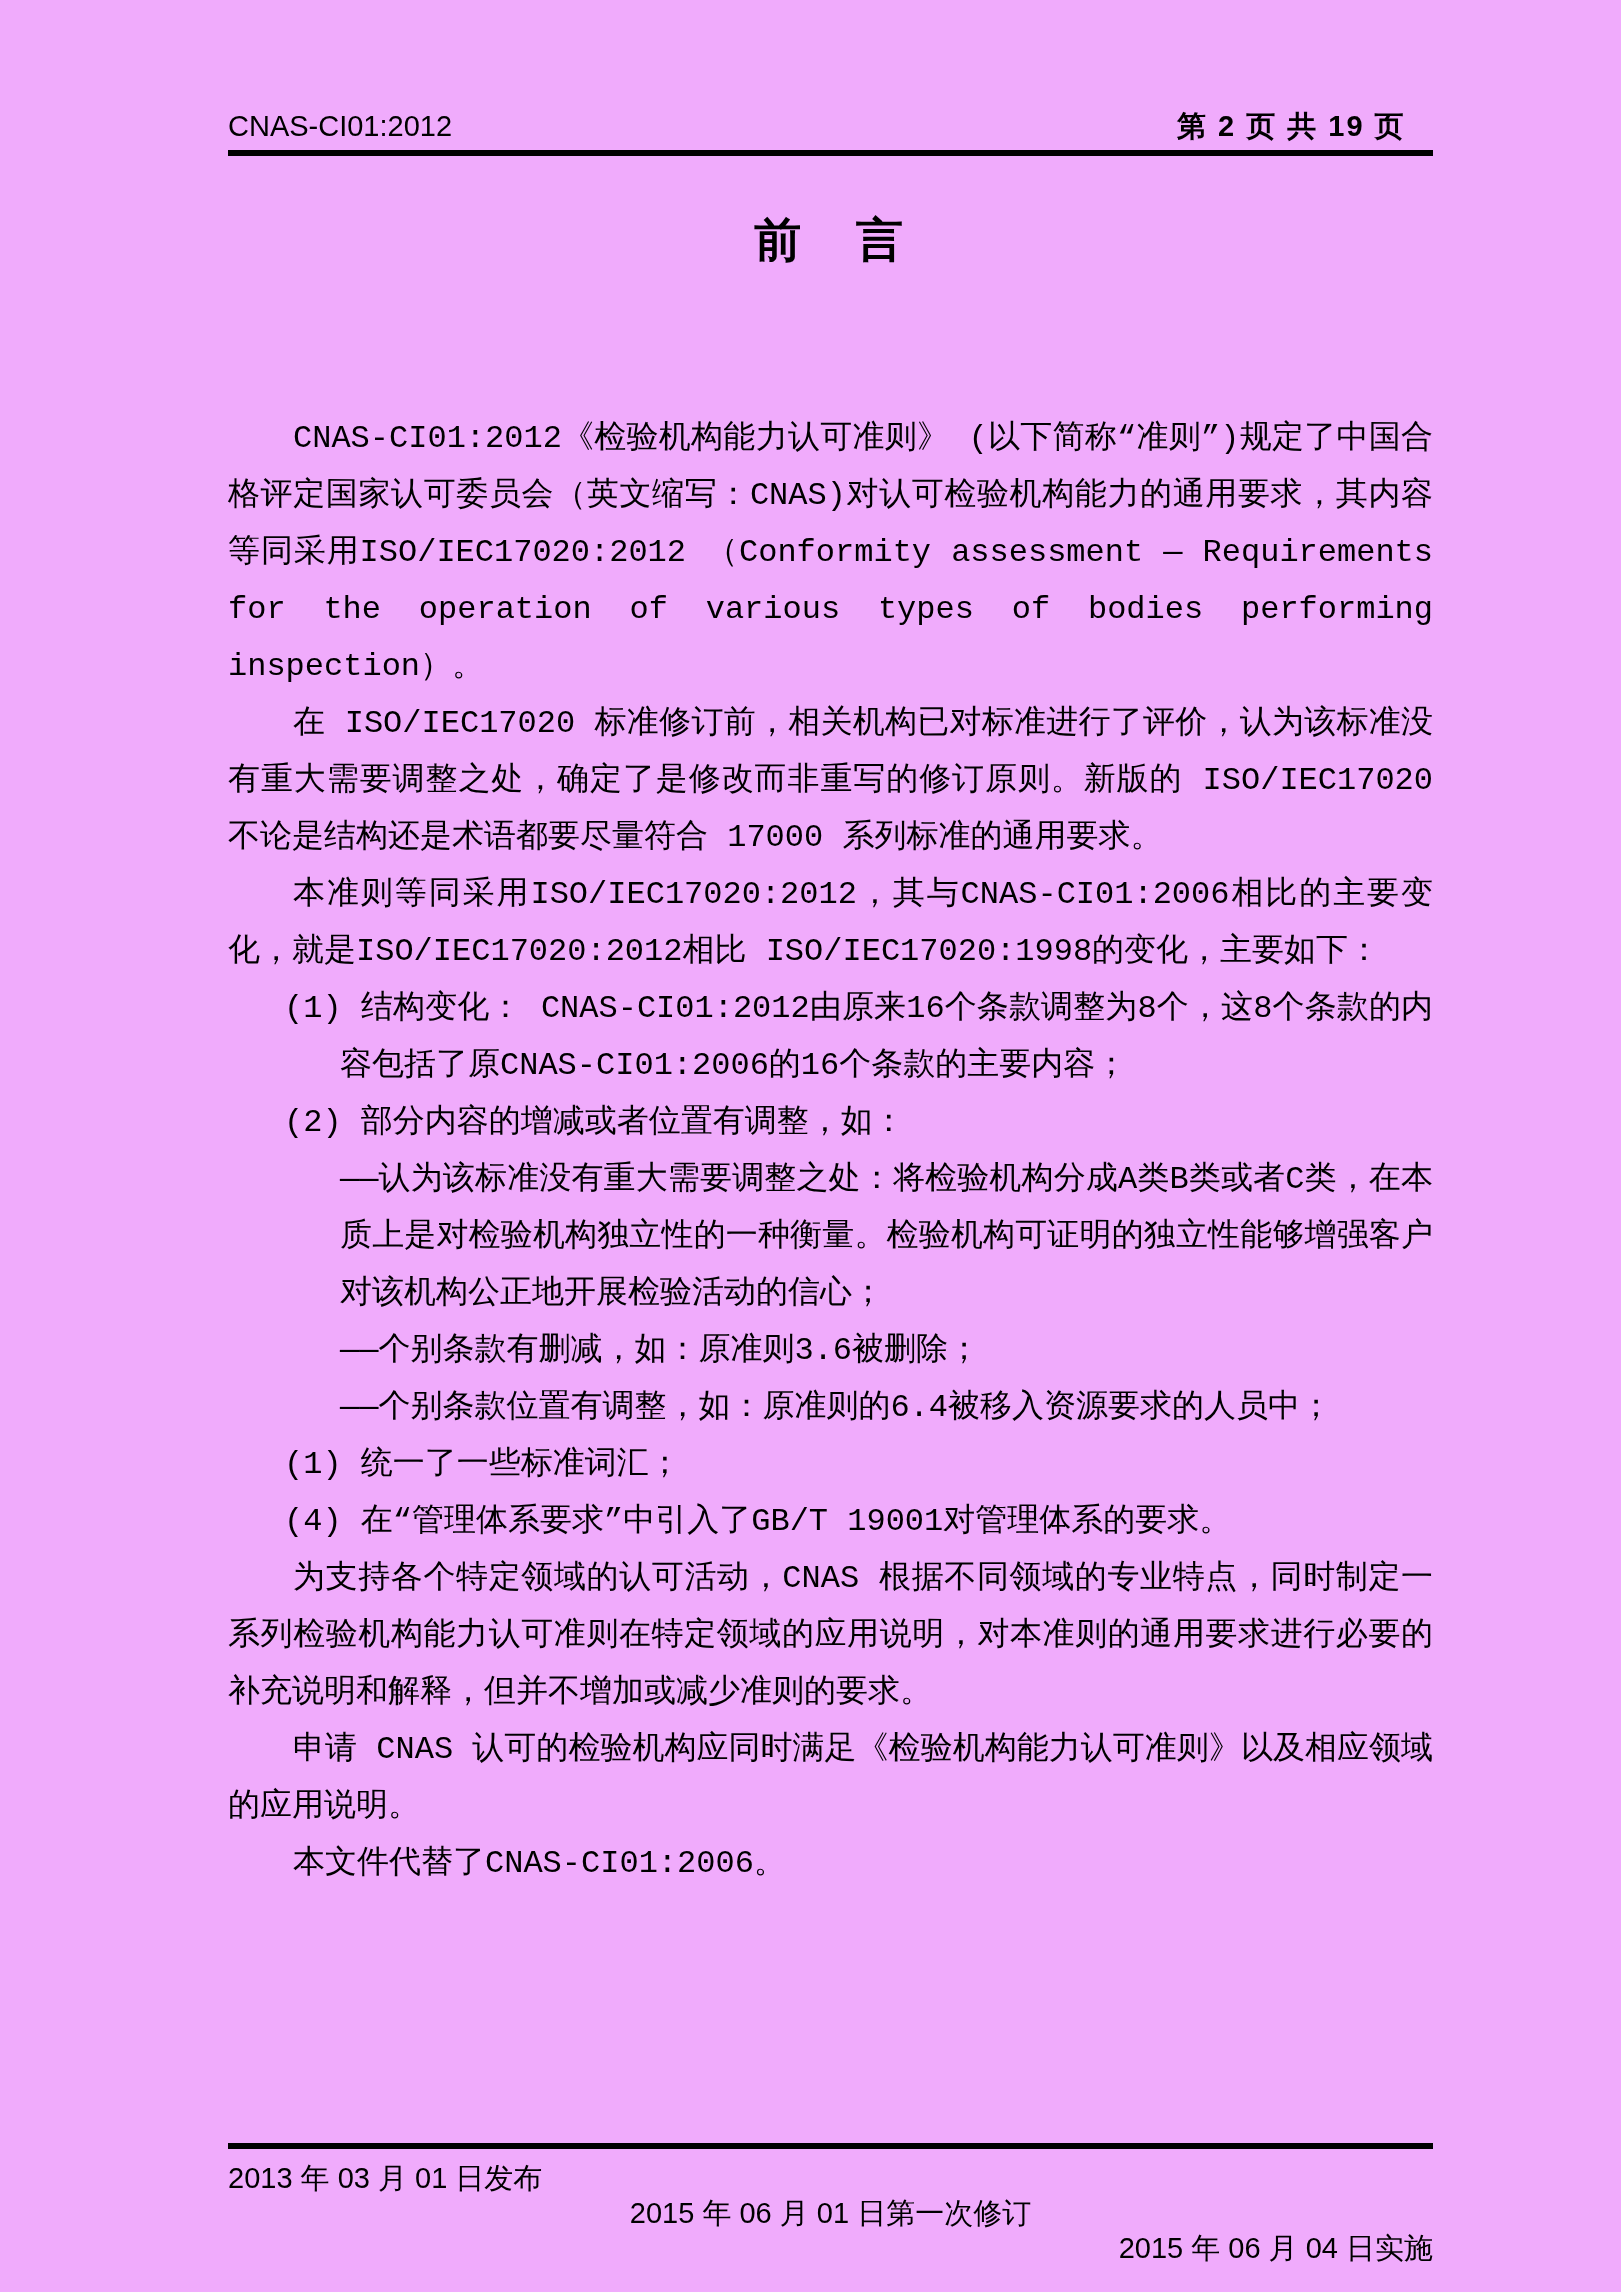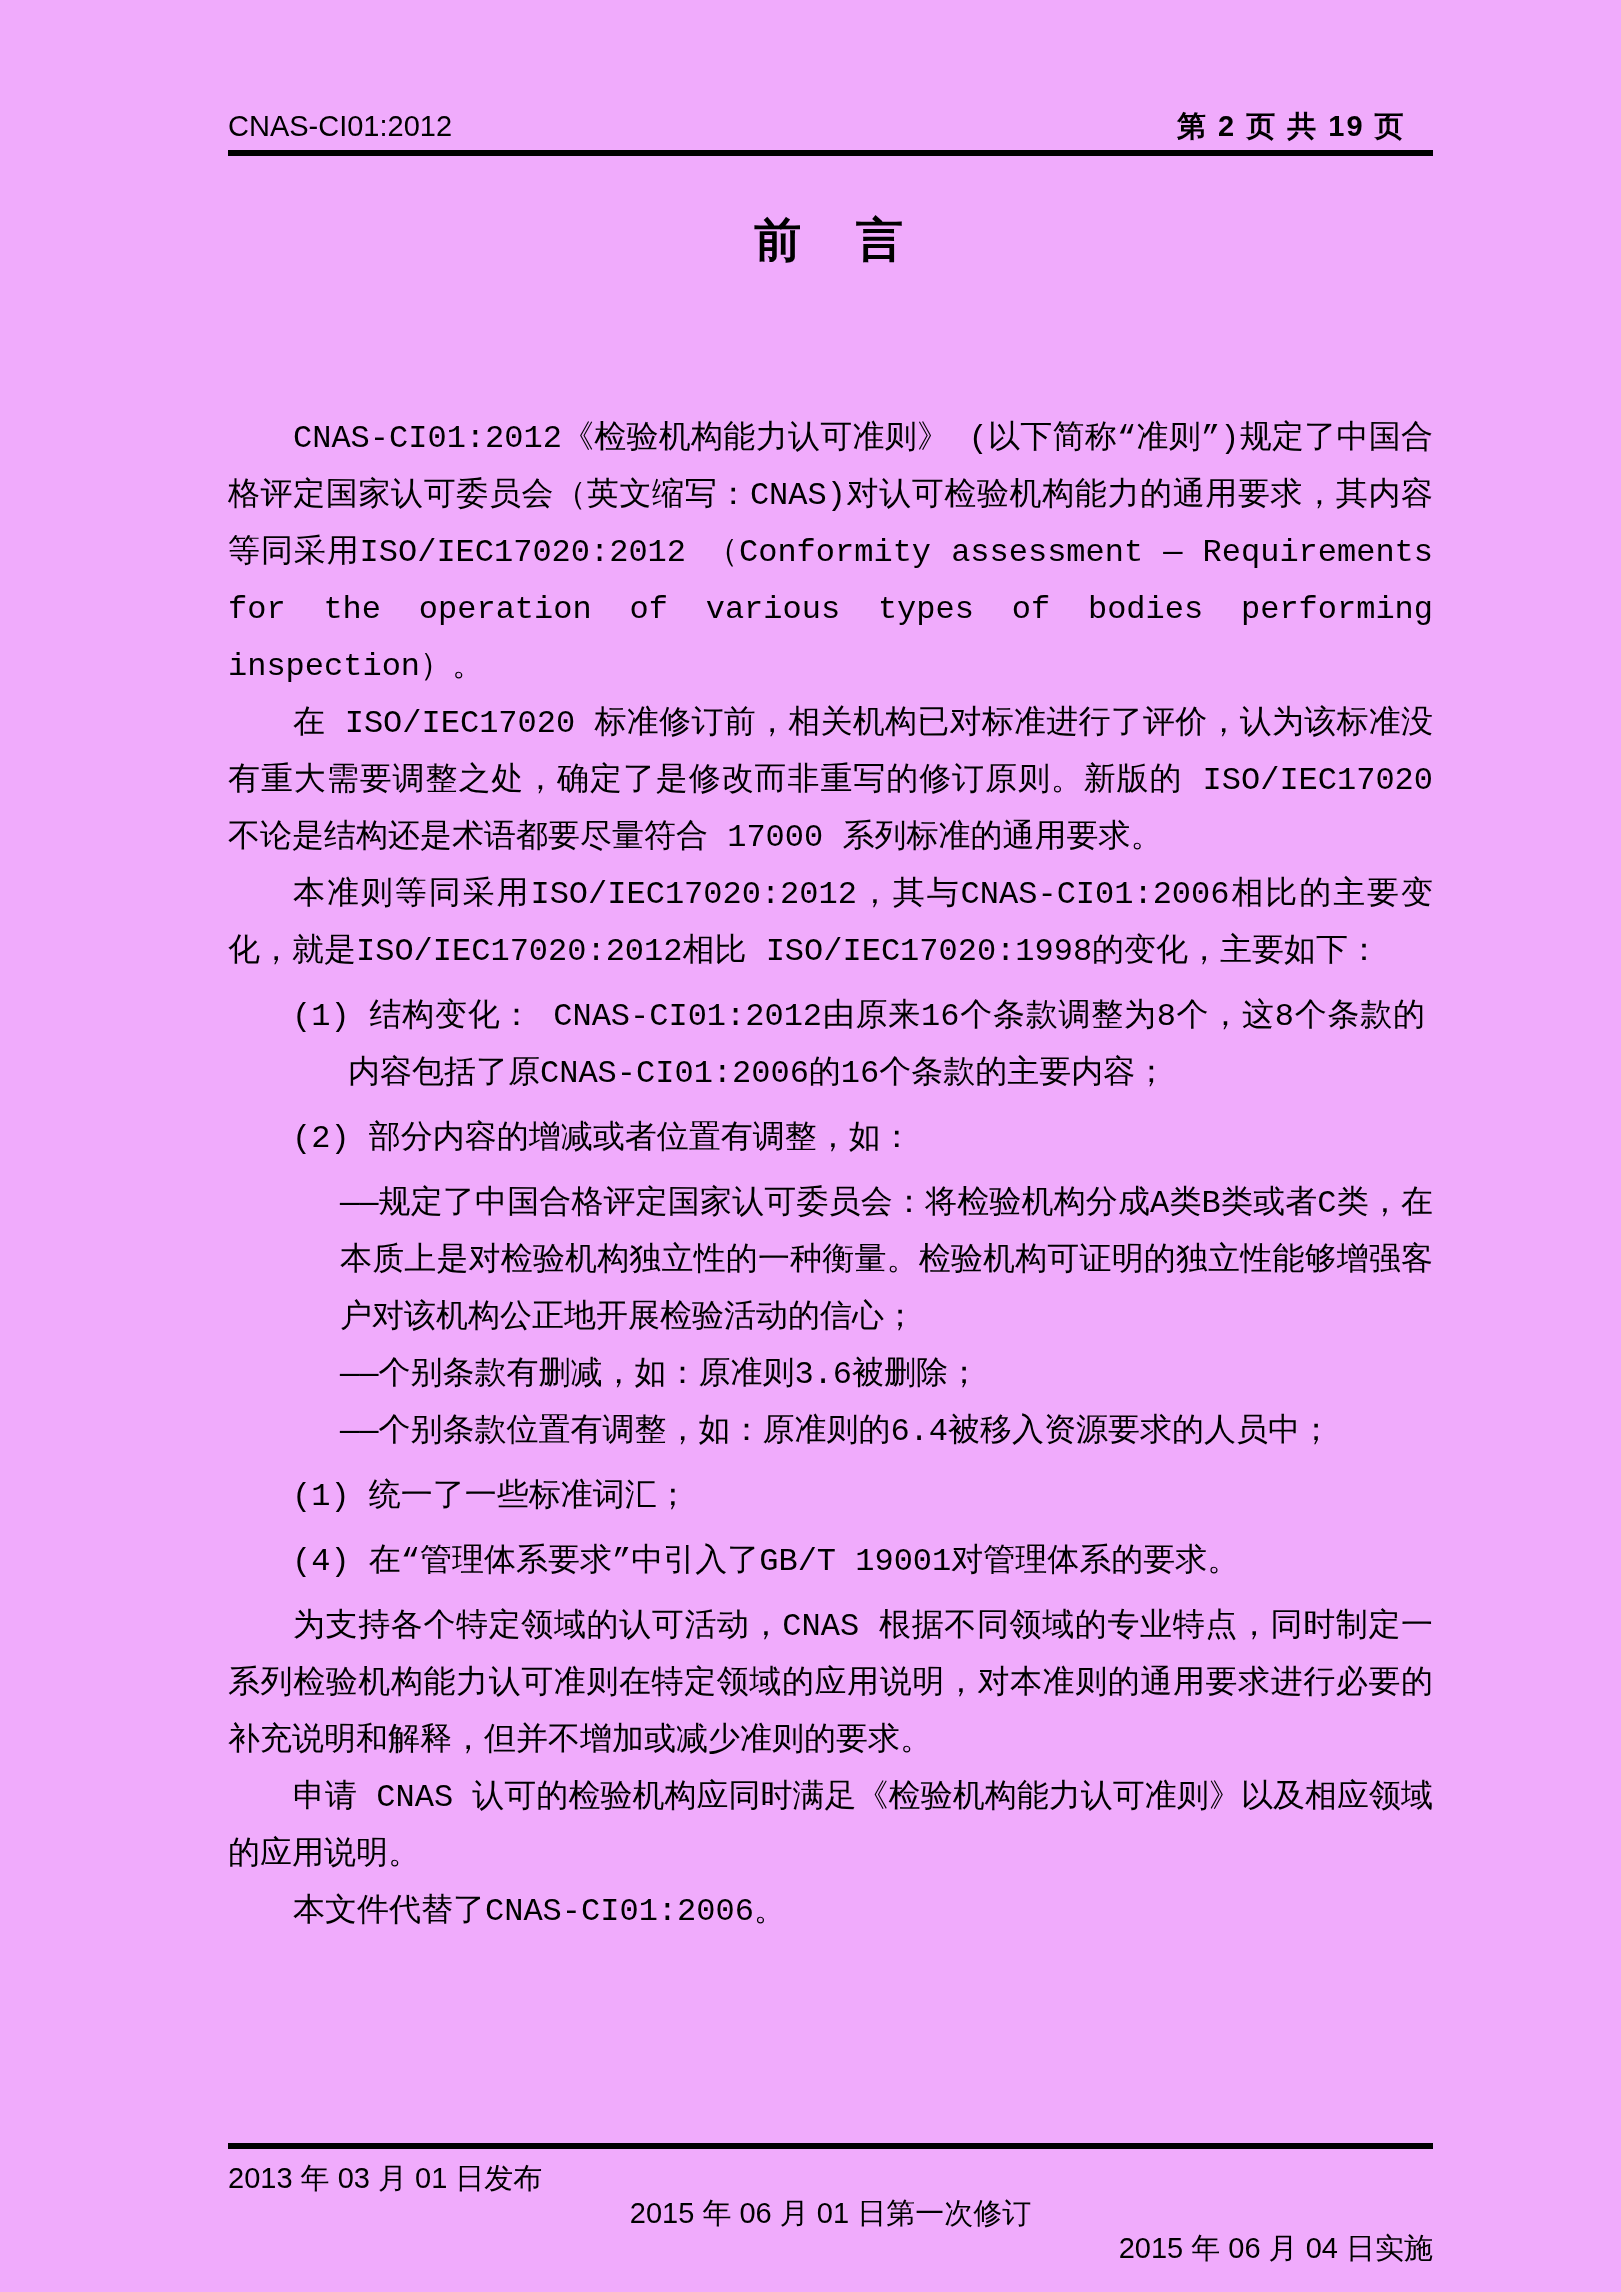--- a/index.html
+++ b/index.html
@@ -64,21 +64,21 @@
     text-align: justify;
     font-family: Liberation Mono, monospace;
   }
   .doc-body .para {
     text-indent: 65px;
     margin: 0;
   }
   .doc-body .list-item {
     padding-left: 112px;
     text-indent: -56px;
-    margin: 8px;
+    margin: 0;
   }
   .doc-body .sub-item {
     padding-left: 112px;
     text-indent: 0;
     margin: 0;
   }
   
   .footer-rule {
     position: absolute;
     left: 228px;
@@ -113,21 +113,21 @@
   <div class="header-rule"></div>
 
   <div class="doc-title">前　言</div>
 
   <div class="doc-body">
       <div class="para">CNAS-CI01:2012《检验机构能力认可准则》 (以下简称“准则”)规定了中国合格评定国家认可委员会（英文缩写：CNAS)对认可检验机构能力的通用要求，其内容等同采用ISO/IEC17020:2012 （Conformity assessment — Requirements for the operation of various types of bodies performing inspection）。</div>
       <div class="para">在 ISO/IEC17020 标准修订前，相关机构已对标准进行了评价，认为该标准没有重大需要调整之处，确定了是修改而非重写的修订原则。新版的 ISO/IEC17020 不论是结构还是术语都要尽量符合 17000 系列标准的通用要求。</div>
       <div class="para">本准则等同采用ISO/IEC17020:2012，其与CNAS-CI01:2006相比的主要变化，就是ISO/IEC17020:2012相比 ISO/IEC17020:1998的变化，主要如下：</div>
       <div class="list-item">(1) 结构变化：  CNAS-CI01:2012由原来16个条款调整为8个，这8个条款的内容包括了原CNAS-CI01:2006的16个条款的主要内容；</div>
       <div class="list-item">(2) 部分内容的增减或者位置有调整，如：</div>
-      <div class="sub-item">——规定了中国合格评定国家认可委员会：将检验机构分成A类B类或者C类，在本质上是对检验机构独立性的一种衡量。检验机构可证明的独立性能够增强客户对该机构公正地开展检验活动的信心；</div>
+      <div class="sub-item">——认为该标准没有重大需要调整之处：将检验机构分成A类B类或者C类，在本质上是对检验机构独立性的一种衡量。检验机构可证明的独立性能够增强客户对该机构公正地开展检验活动的信心；</div>
       <div class="sub-item">——个别条款有删减，如：原准则3.6被删除；</div>
       <div class="sub-item">——个别条款位置有调整，如：原准则的6.4被移入资源要求的人员中；</div>
       <div class="list-item">(1) 统一了一些标准词汇；</div>
       <div class="list-item">(4) 在“管理体系要求”中引入了GB/T 19001对管理体系的要求。</div>
       <div class="para">为支持各个特定领域的认可活动，CNAS 根据不同领域的专业特点，同时制定一系列检验机构能力认可准则在特定领域的应用说明，对本准则的通用要求进行必要的补充说明和解释，但并不增加或减少准则的要求。</div>
       <div class="para">申请 CNAS 认可的检验机构应同时满足《检验机构能力认可准则》以及相应领域的应用说明。</div>
       <div class="para">本文件代替了CNAS-CI01:2006。</div>
     </div>
 
   <div class="footer-rule"></div>

